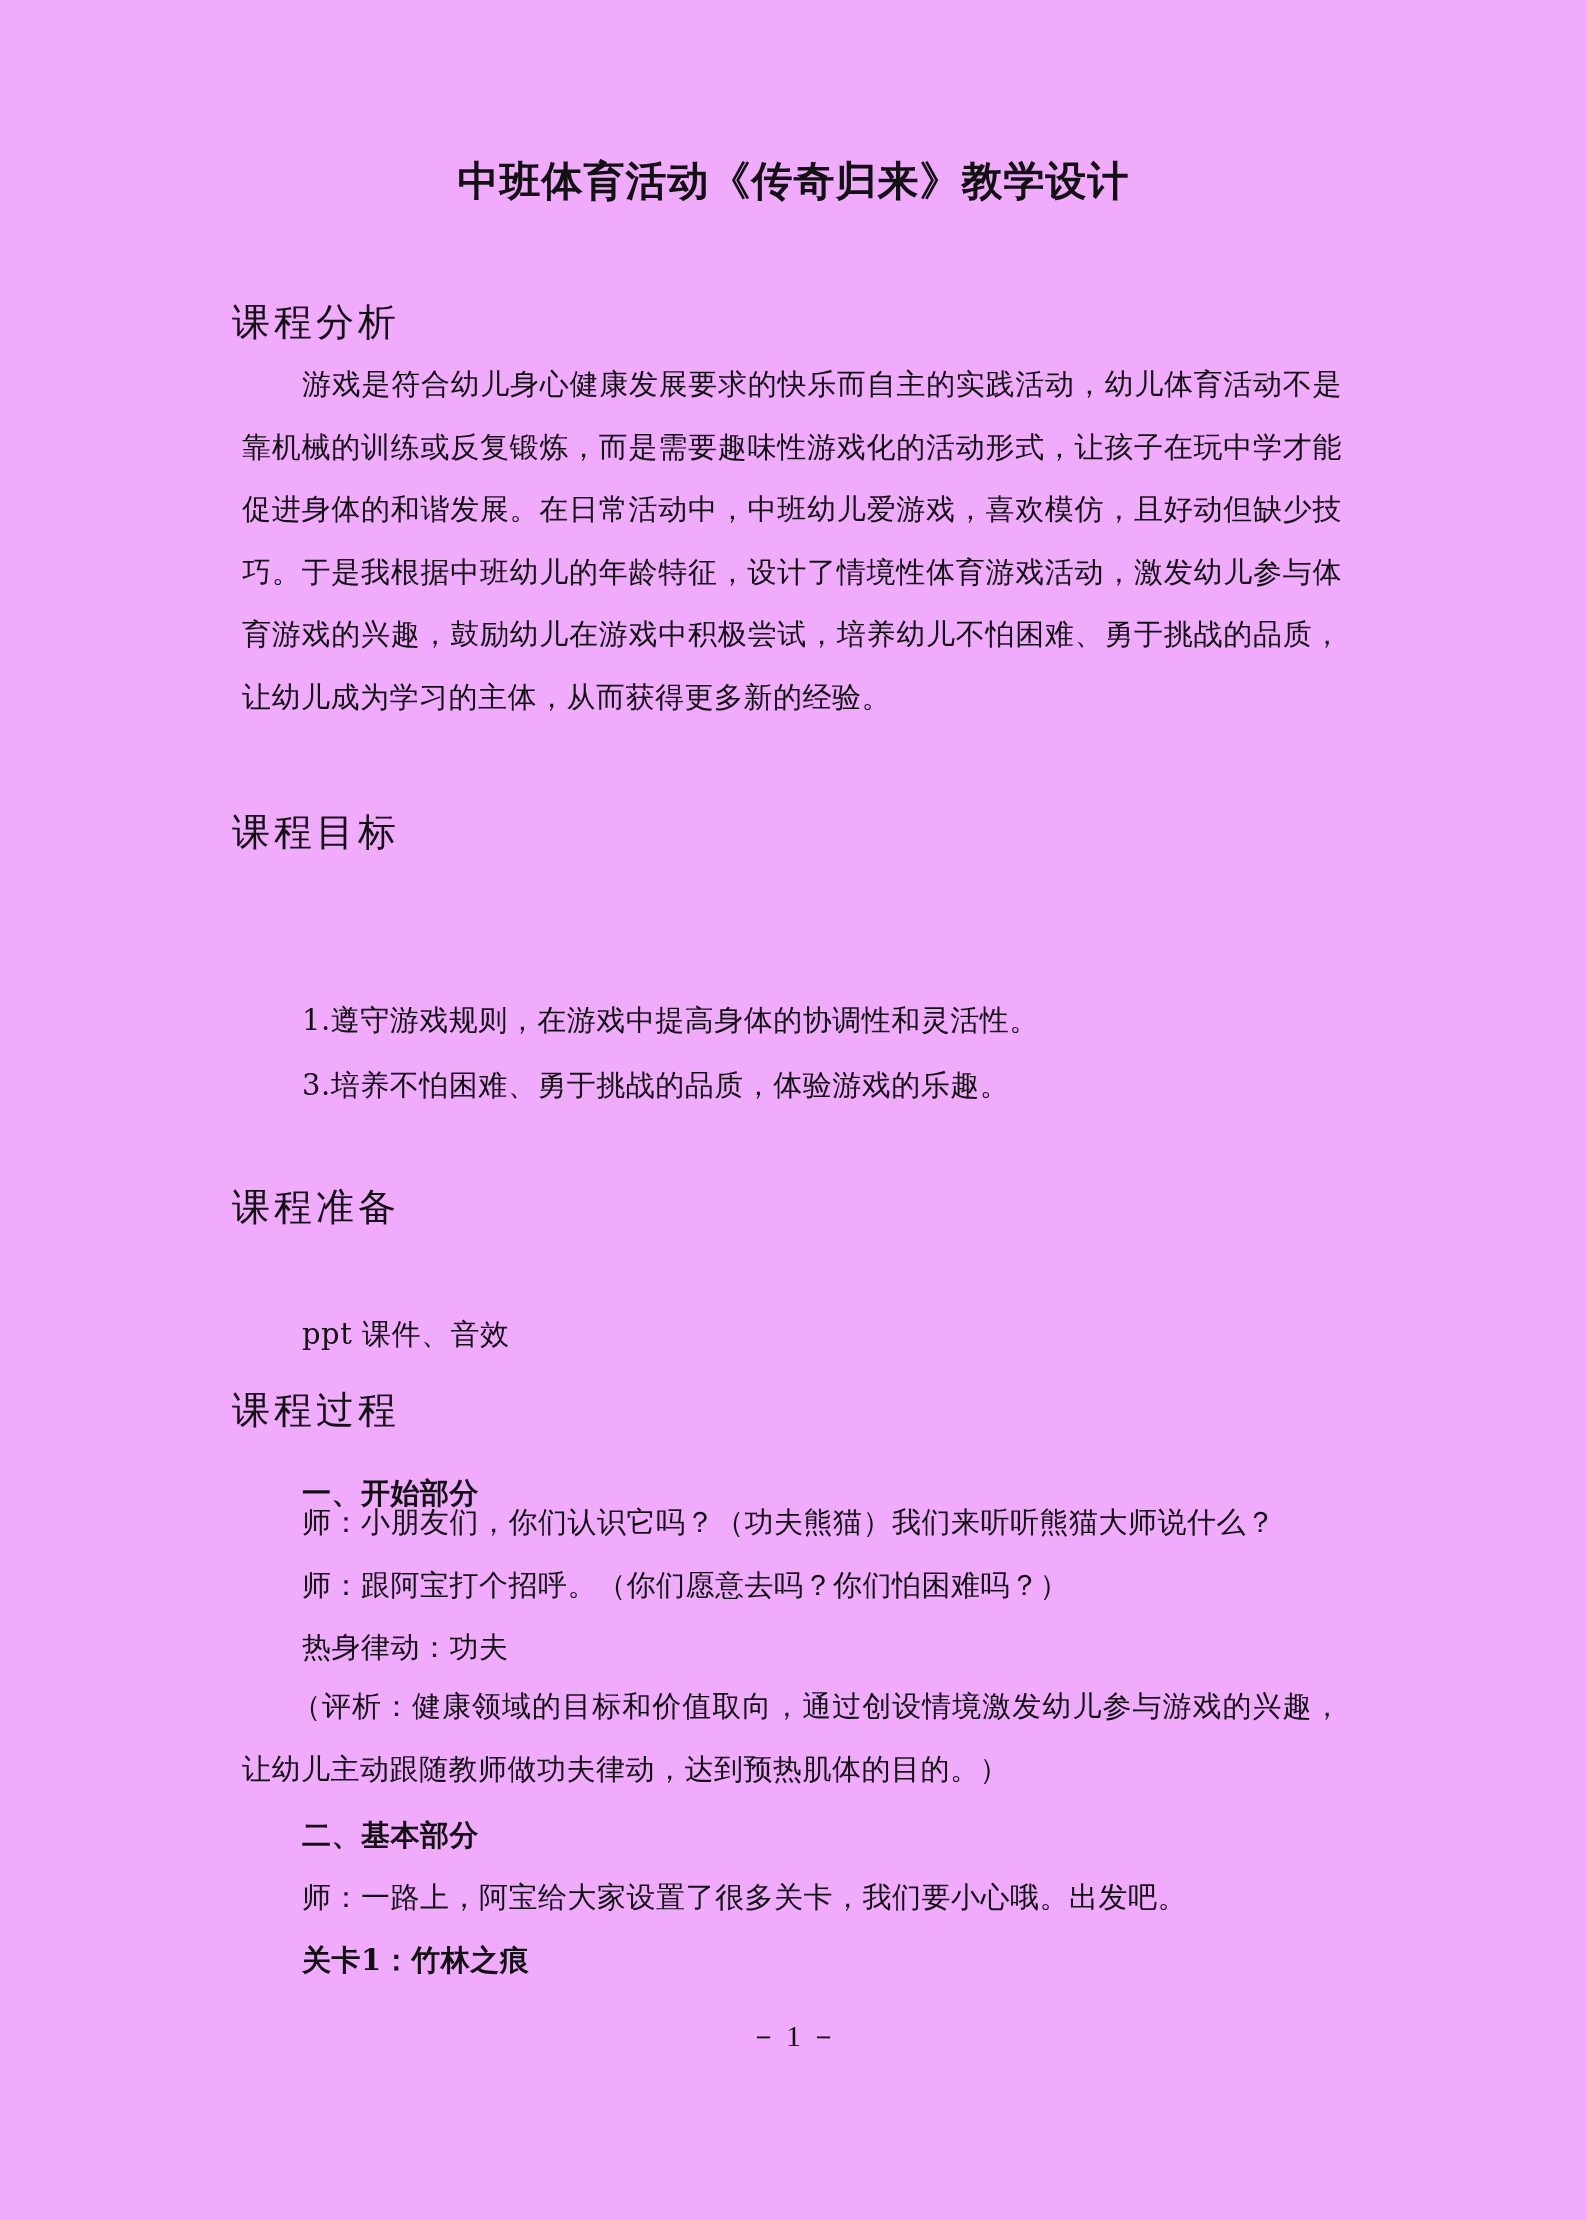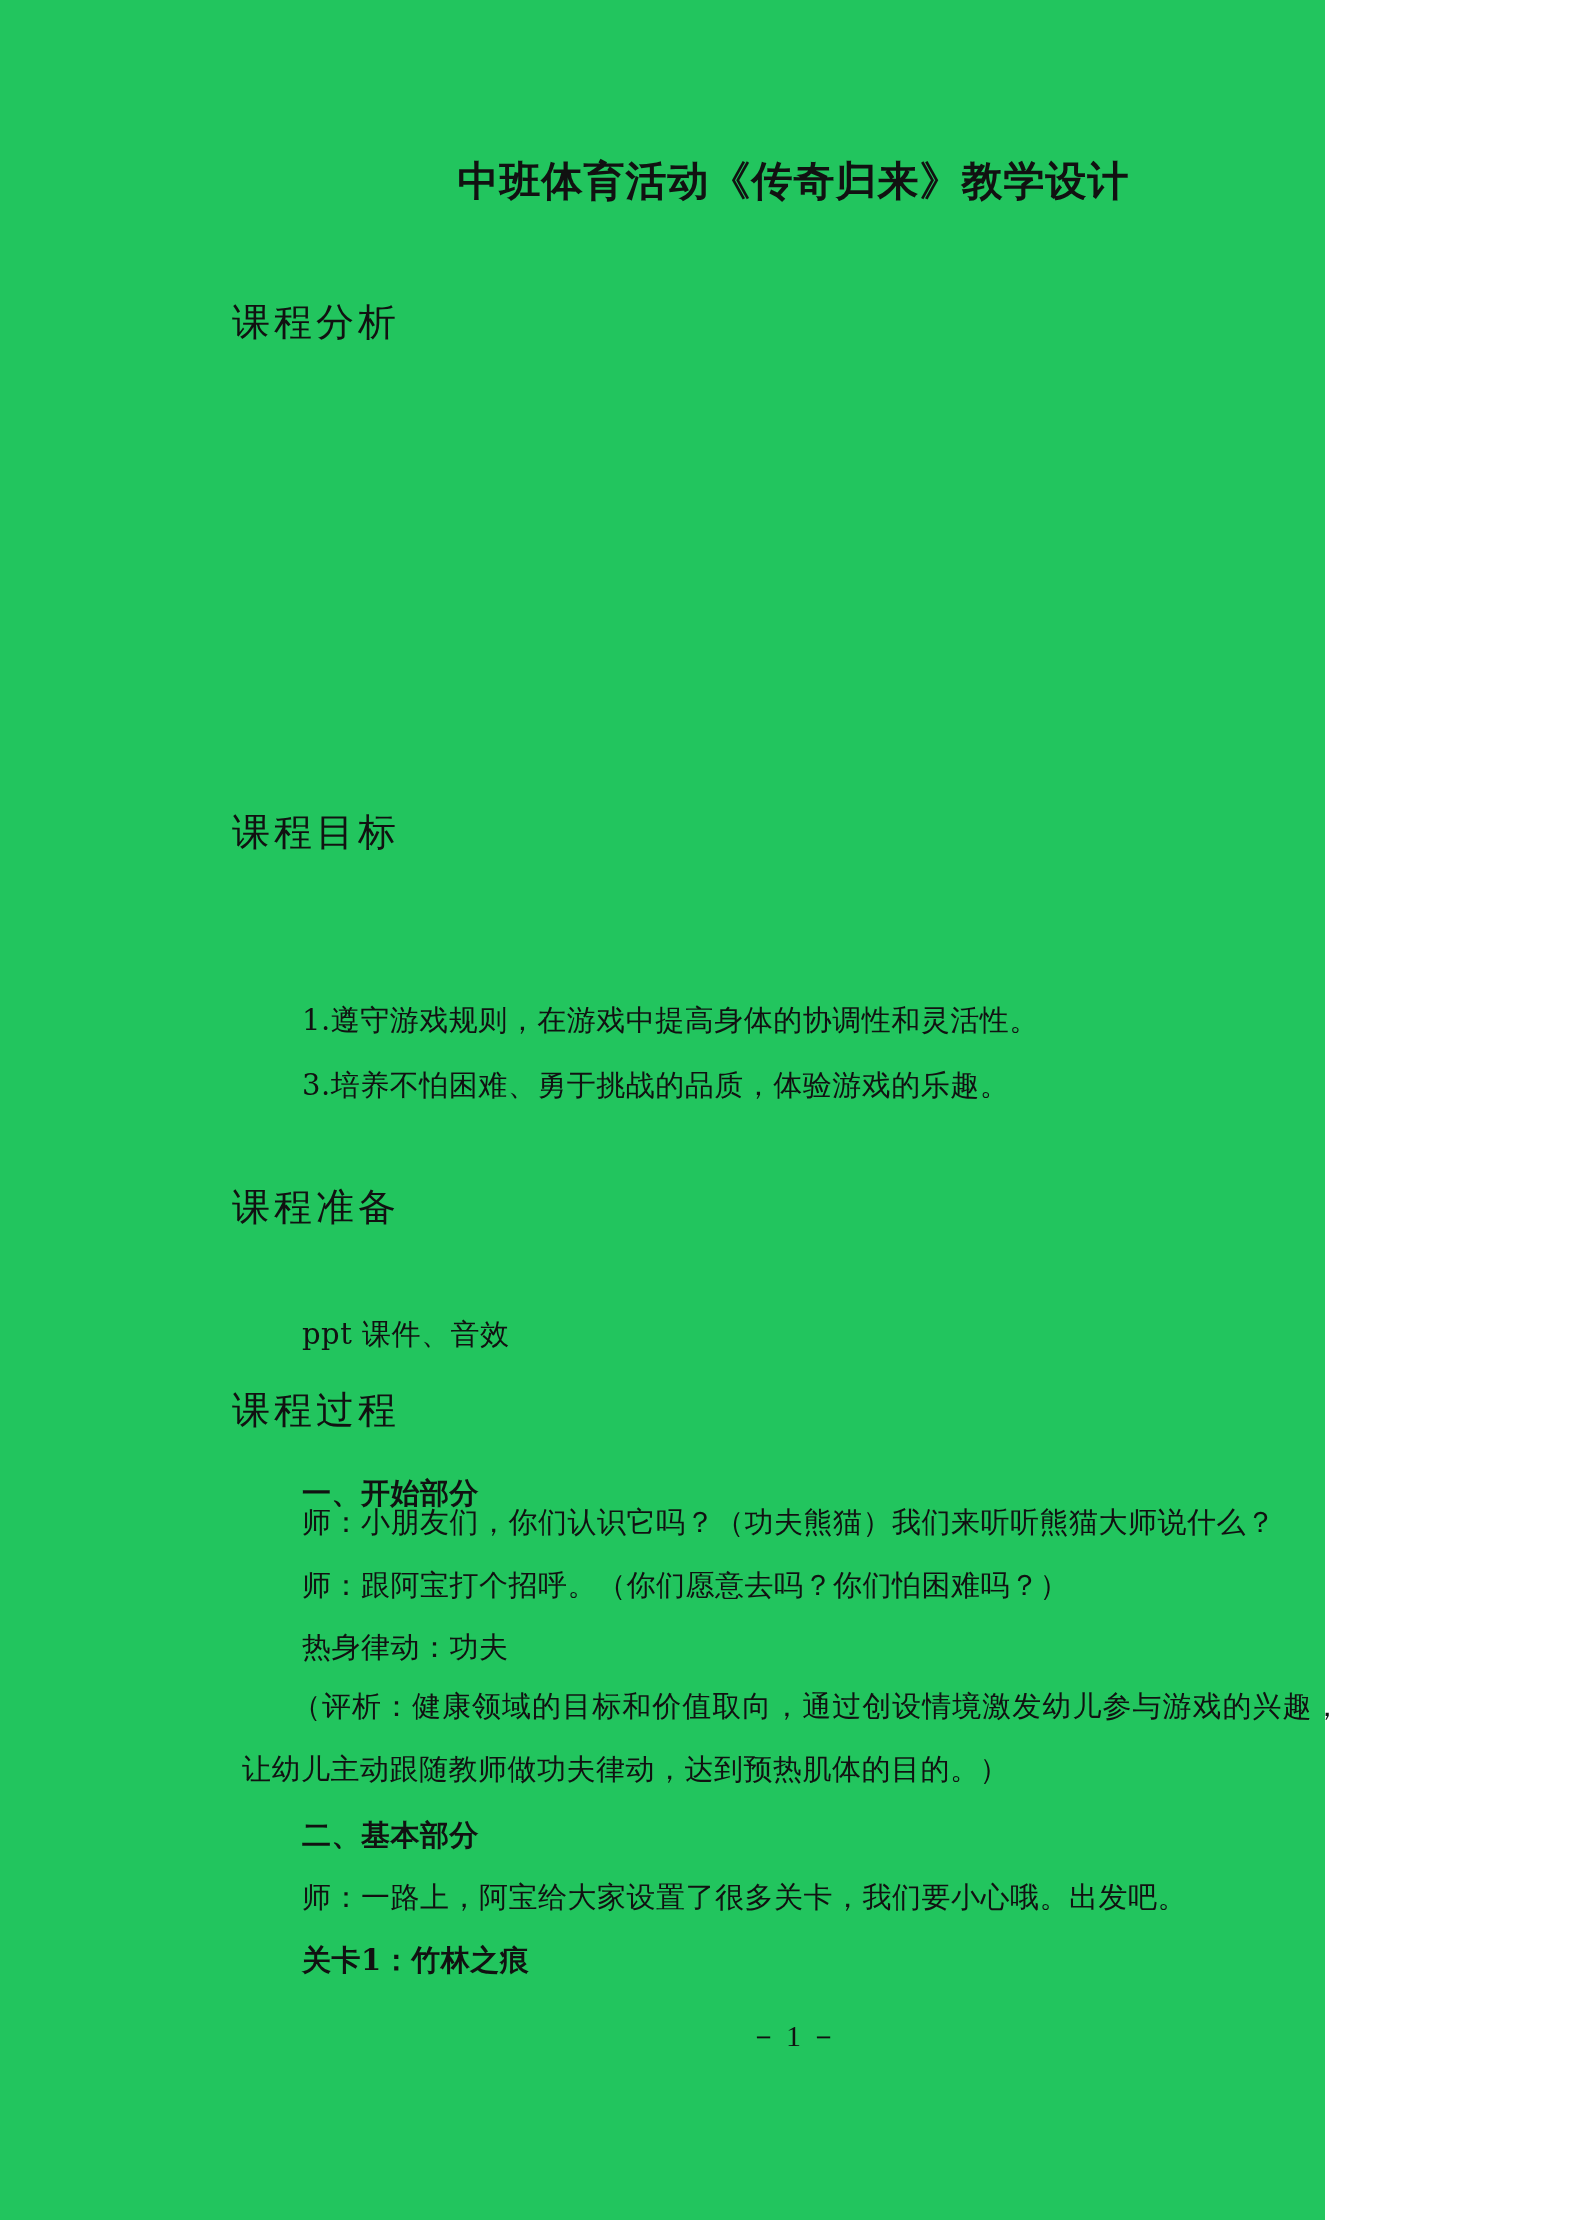--- a/index.html
+++ b/index.html
@@ -11,23 +11,23 @@
       width: 1587px;
       height: 2220px;
       position: relative;
       overflow: hidden;
       color: #111111;
       font-family: "DejaVu Serif", "Liberation Serif", serif;
     }
     .page {
       position: absolute;
       left: 0; top: 0;
-      width: 1325px;
+      width: 1587px;
       height: 2220px;
-      background: #22c55e;
+      background: #f0abfc;
     }
     .title {
       position: absolute;
       left: 0;
       width: 1587px;
       top: 153px;
       text-align: center;
       font-size: 41px;
       font-weight: bold;
       line-height: 56px;
@@ -74,20 +74,21 @@
     }
   </style>
 </head>
 <body>
 
 <div class="page">
 
   <div class="title">中班体育活动《传奇归来》教学设计</div>
 
   <div class="h2" style="top:297px;">课程分析</div>
+  <div class="p indent" style="top:353px;">游戏是符合幼儿身心健康发展要求的快乐而自主的实践活动，幼儿体育活动不是靠机械的训练或反复锻炼，而是需要趣味性游戏化的活动形式，让孩子在玩中学才能促进身体的和谐发展。在日常活动中，中班幼儿爱游戏，喜欢模仿，且好动但缺少技巧。于是我根据中班幼儿的年龄特征，设计了情境性体育游戏活动，激发幼儿参与体育游戏的兴趣，鼓励幼儿在游戏中积极尝试，培养幼儿不怕困难、勇于挑战的品质，让幼儿成为学习的主体，从而获得更多新的经验。</div>
 
   <div class="h2" style="top:807px;">课程目标</div>
   <div class="line" style="top:1000px;">1.遵守游戏规则，在游戏中提高身体的协调性和灵活性。</div>
   <div class="line" style="top:1065px;">3.培养不怕困难、勇于挑战的品质，体验游戏的乐趣。</div>
 
   <div class="h2" style="top:1182px;">课程准备</div>
   <div class="line" style="top:1314px;">ppt 课件、音效</div>
 
   <div class="h2" style="top:1385px;">课程过程</div>
   <div class="line bold" style="top:1438px;margin-top:35px;">一、开始部分</div>

